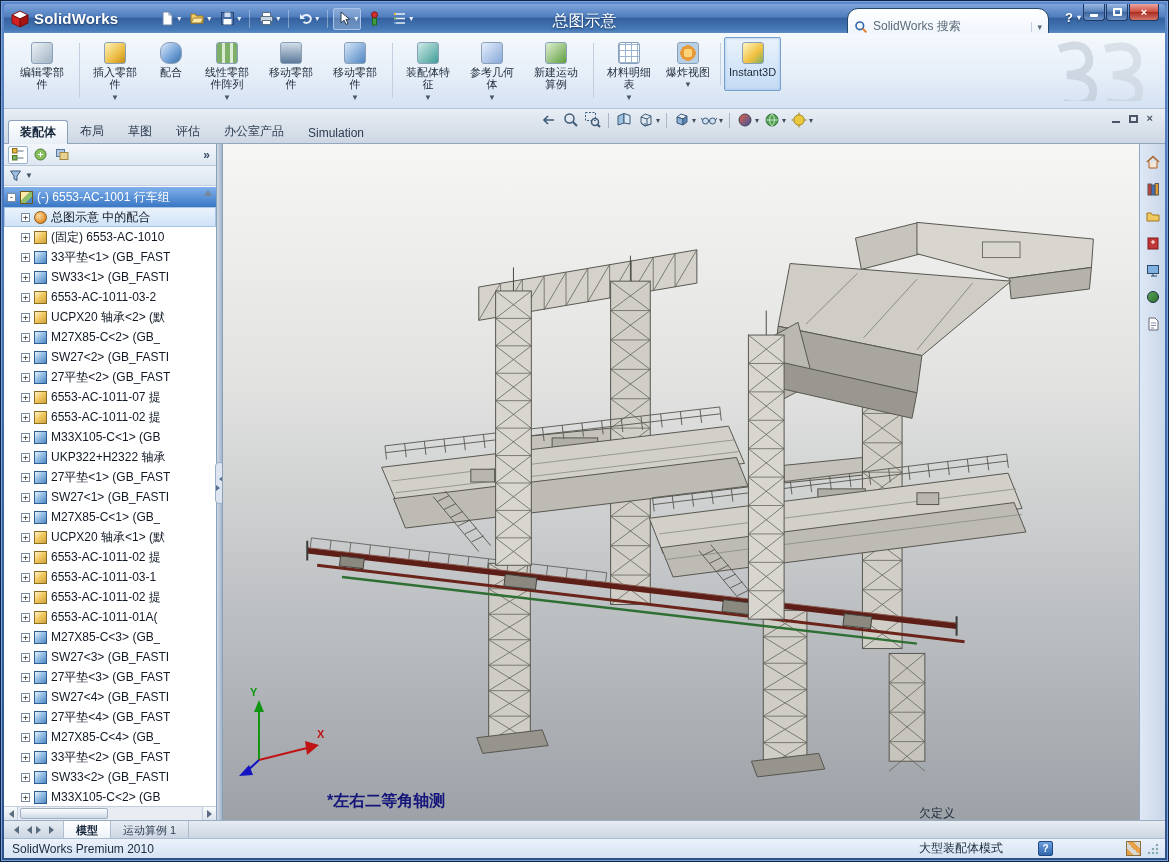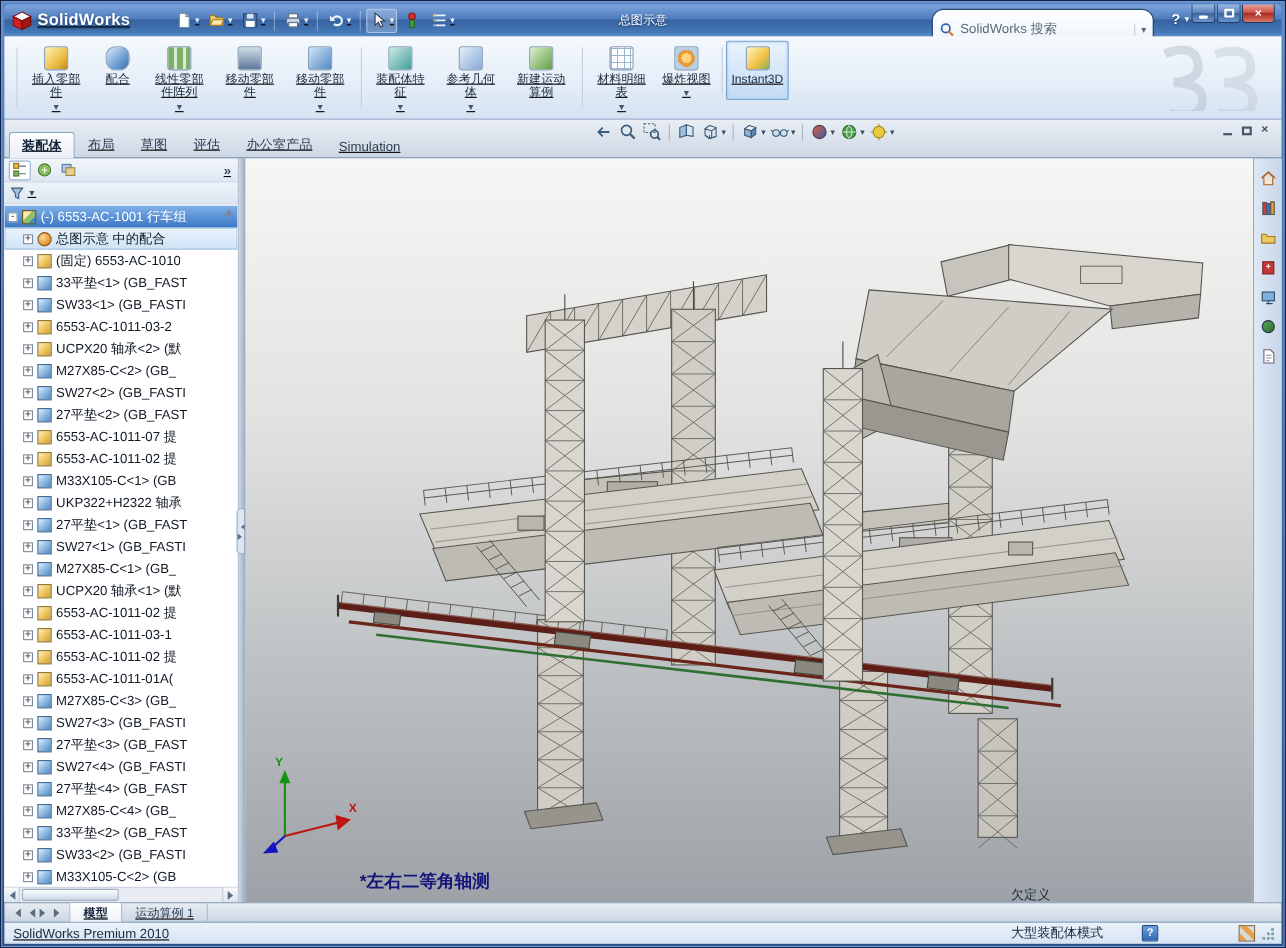--- a/index.html
+++ b/index.html
@@ -8,37 +8,37 @@
     width: 1169px; height: 862px; position: relative;
     font-family: "Liberation Sans", sans-serif;
     background: #10233f;
   }
   .window {
     position: absolute; inset: 0;
     background: linear-gradient(180deg,#5b87c8,#3a639f 60%,#2e5288);
     border: 1px solid #0f2248;
     box-shadow: inset 0 0 0 1px #7ba2d8;
   }
-  .app { position: absolute; inset: 3px; display: flex; flex-direction: column; text-decoration: underline; }
+  .app { position: absolute; inset: 3px; display: flex; flex-direction: column; }
 
   
   .titlebar {
     height: 29px; position: relative; flex: none;
     background: linear-gradient(180deg,#7fa5dc 0%,#4d7cbd 45%,#36619f 50%,#477bb9 90%,#5d8cc6 100%);
     border-radius: 4px 4px 0 0;
     display: flex; align-items: center;
   }
   .logo { display: flex; align-items: center; gap: 5px; padding-left: 7px; }
   .logo-text { color: #fff; font-weight: bold; font-size: 15px; text-shadow: 0 1px 2px #1b3a66; letter-spacing: .2px; }
   .qat { display: flex; align-items: center; gap: 2px; margin-left: 38px; }
   .qbtn { display: flex; align-items: center; height: 22px; padding: 1px 2px; border-radius: 2px; border: 1px solid transparent; }
   .qbtn.pressed { border-color: #a9c4e8; background: rgba(255,255,255,.22); }
   .qdd { font-size: 8px; color: #e8f0fa; margin-left: 1px; }
   .qsep { width: 1px; height: 18px; background: rgba(255,255,255,.35); margin: 0 3px; }
-  .doc-title { position: absolute; left: 50%; top: 7px; transform: translateX(-50%); color: #fff; font-size: 11px; text-shadow: 0 1px 2px #15335e; }
+  .doc-title { position: absolute; left: 50%; top: 7px; transform: translateX(-50%); color: #fff; font-size: 16px; text-shadow: 0 1px 2px #15335e; }
   .search { position: absolute; right: 116px; top: 4px; width: 202px; height: 37px; background: linear-gradient(#ffffff,#e9f1fa); border: 1px solid #27486e; border-radius: 11px; display: flex; align-items: center; padding: 0 6px; gap: 5px; }
   .search-text { color: #5a6a7a; font-size: 12px; flex: 1; white-space: nowrap; overflow: hidden; }
   .search-dd { font-size: 9px; color: #55677a; border-left: 1px solid #c2cedb; padding-left: 5px; }
   .help { position: absolute; right: 84px; top: 6px; color: #fff; font-weight: bold; font-size: 13px; display: flex; gap: 3px; align-items: center; text-shadow: 0 1px 2px #15335e; }
   .help .qdd { font-size: 8px; }
   .wincontrols { position: absolute; right: 6px; top: 0; display: flex; }
   .wbtn { width: 22px; height: 17px; border: 1px solid #1c3a63; border-top: none; border-radius: 0 0 4px 4px;
     background: linear-gradient(#9cbbe4,#557fb8 50%,#3c649d 50%,#6d94c8); display: flex; align-items: center; justify-content: center; margin-left: 1px; }
   .wbtn.close { width: 30px; background: linear-gradient(#eaa5a0,#cc4a3c 50%,#a82a1e 50%,#d4766a); color: #fff; font-size: 11px; font-weight: bold; }
   .minbar { width: 8px; height: 3px; background: #fff; margin-top: 6px; border-radius: 1px; }
@@ -265,20 +265,25 @@
           </span>
       <span class="wbtn close" data-name="close-button">
             <span data-name="close-icon">×</span>
           </span>
     </div>
   </div>
 
   <div class="ribbon" data-name="command-manager-ribbon">
     <div class="rbtns">
 
+    <div class="rbtn" data-name="ribbon-button">
+        <span class="ric" data-name="edit-component-icon"></span>
+        <span class="rlabel">编辑零部件</span>
+        <span class="rdd" data-name="dropdown-arrow-icon"></span>
+      </div>
           <div class="rbtn grp" data-name="ribbon-button">
         <span class="ric" data-name="insert-component-icon"></span>
         <span class="rlabel">插入零部件</span>
         <span class="rdd" data-name="dropdown-arrow-icon">▼</span>
       </div>
           <div class="rbtn" data-name="ribbon-button">
         <span class="ric" data-name="mate-icon"></span>
         <span class="rlabel">配合</span>
         <span class="rdd" data-name="dropdown-arrow-icon"></span>
       </div>

